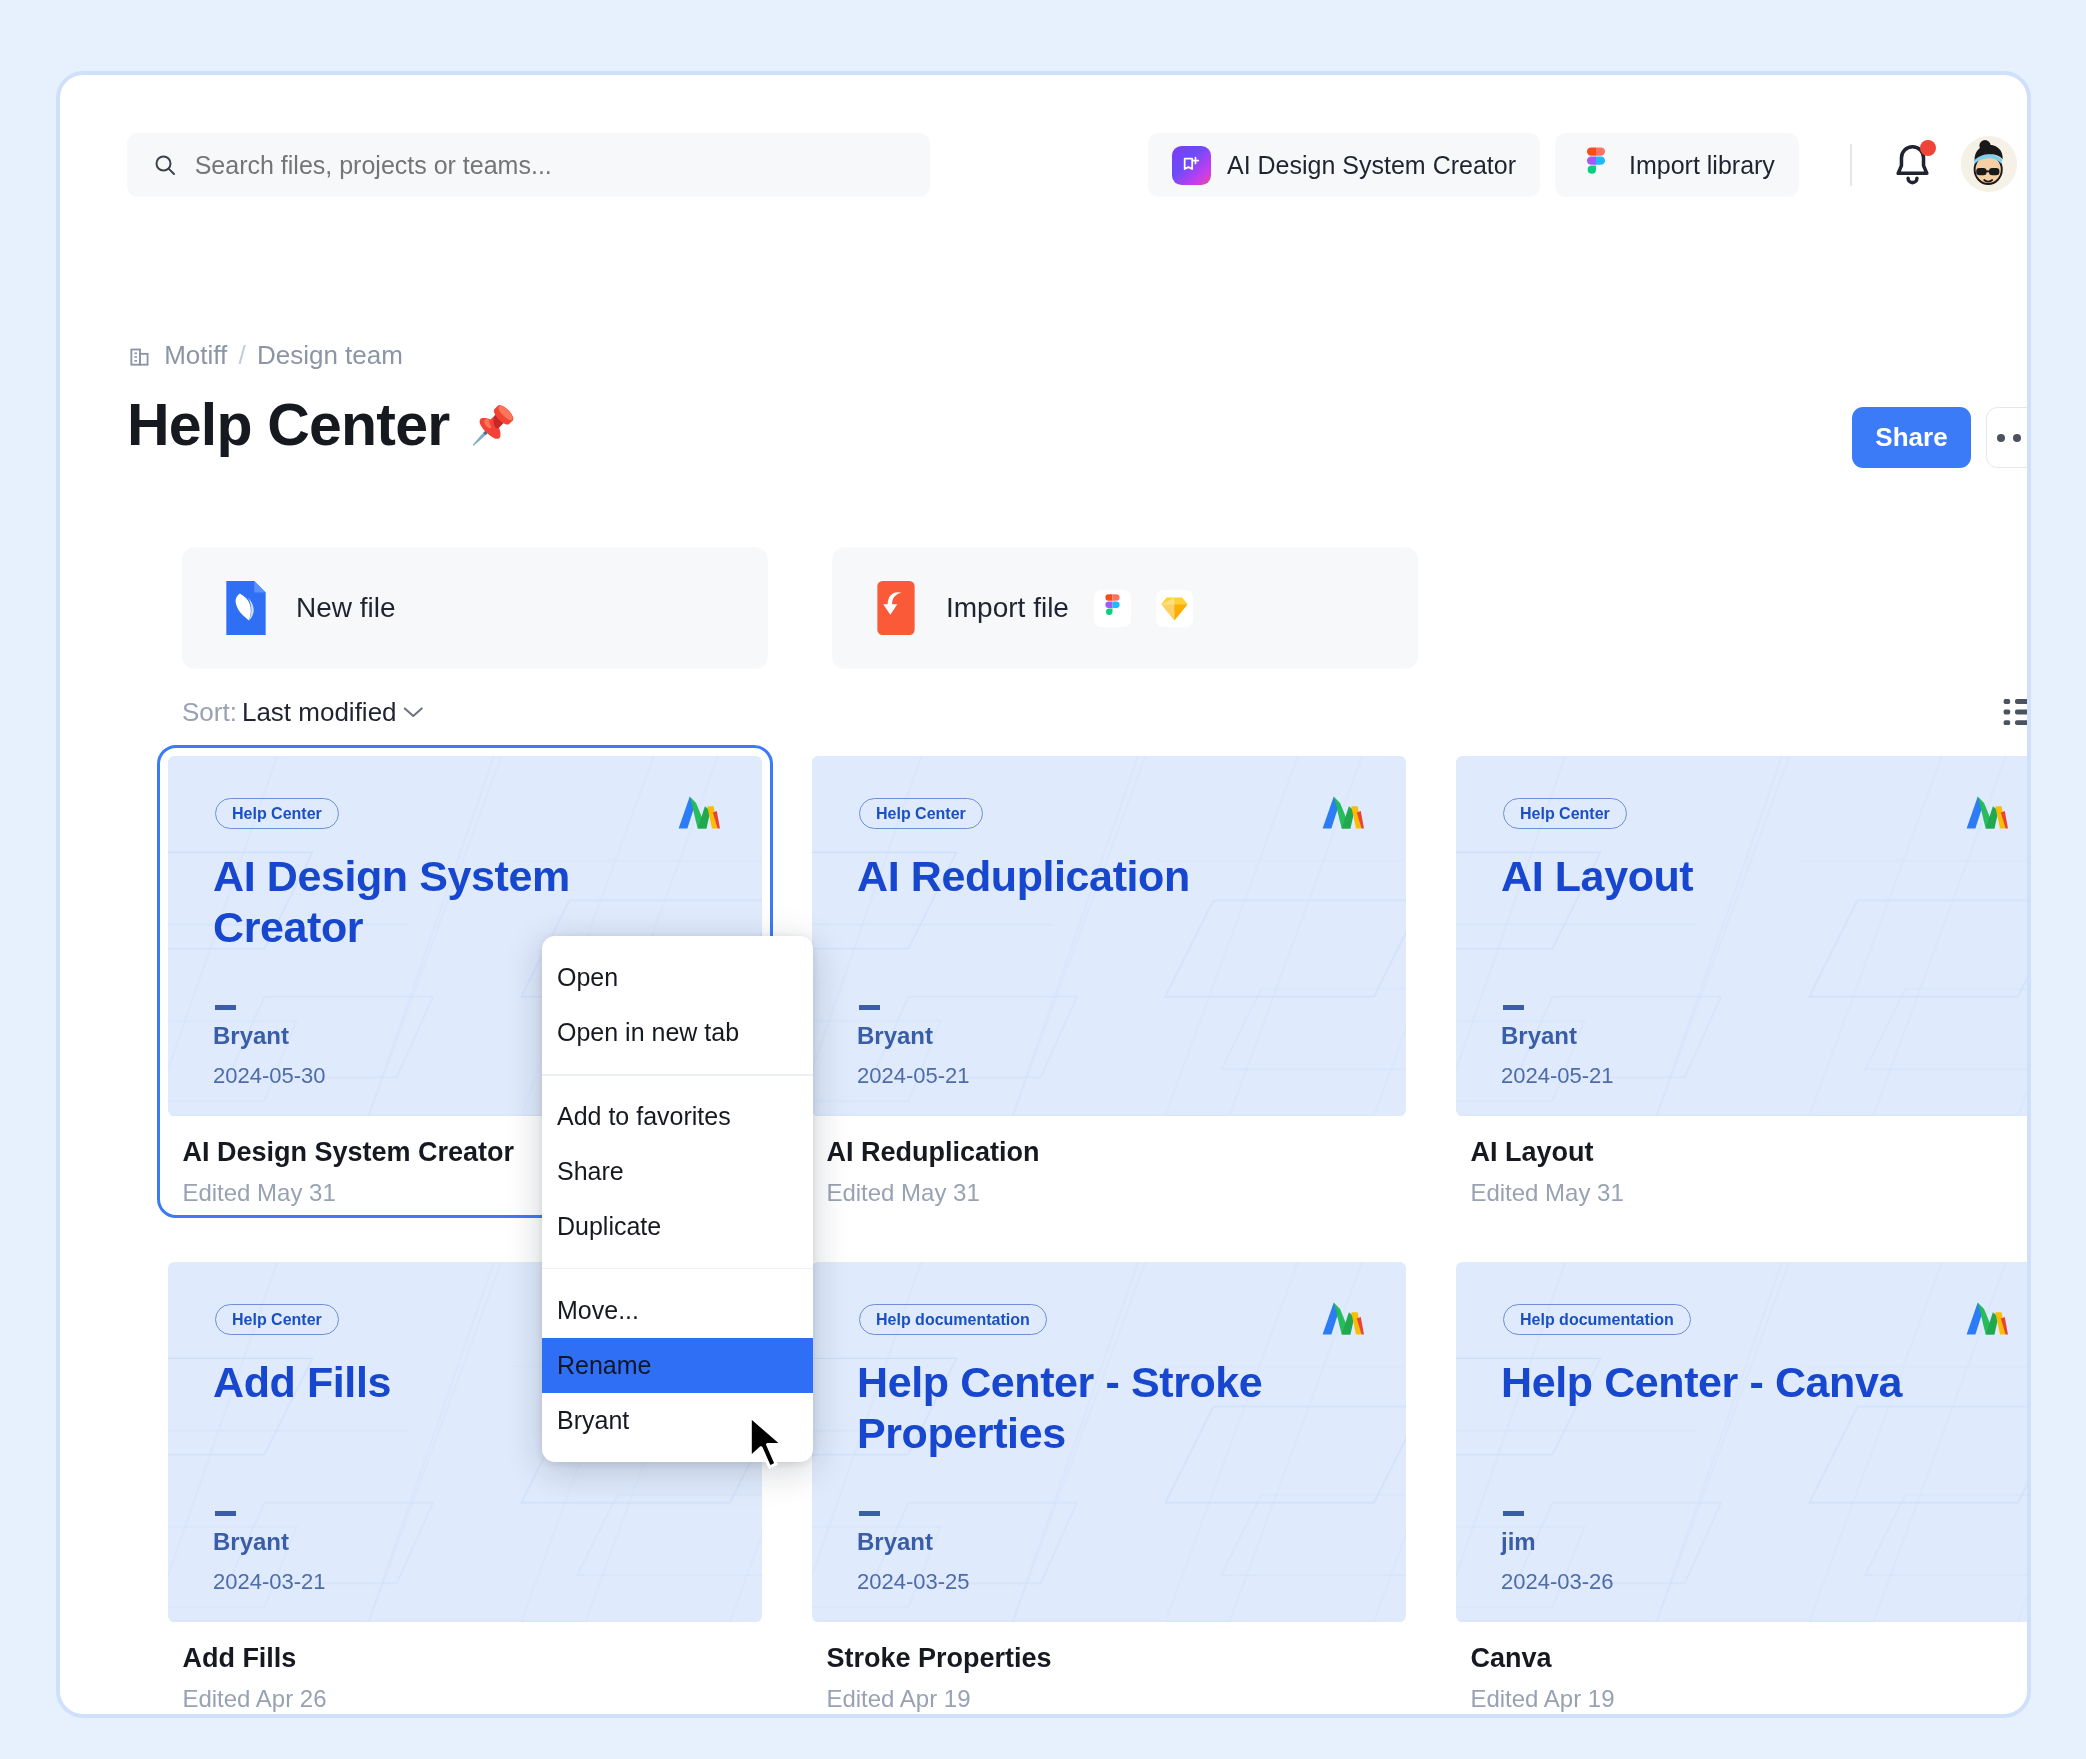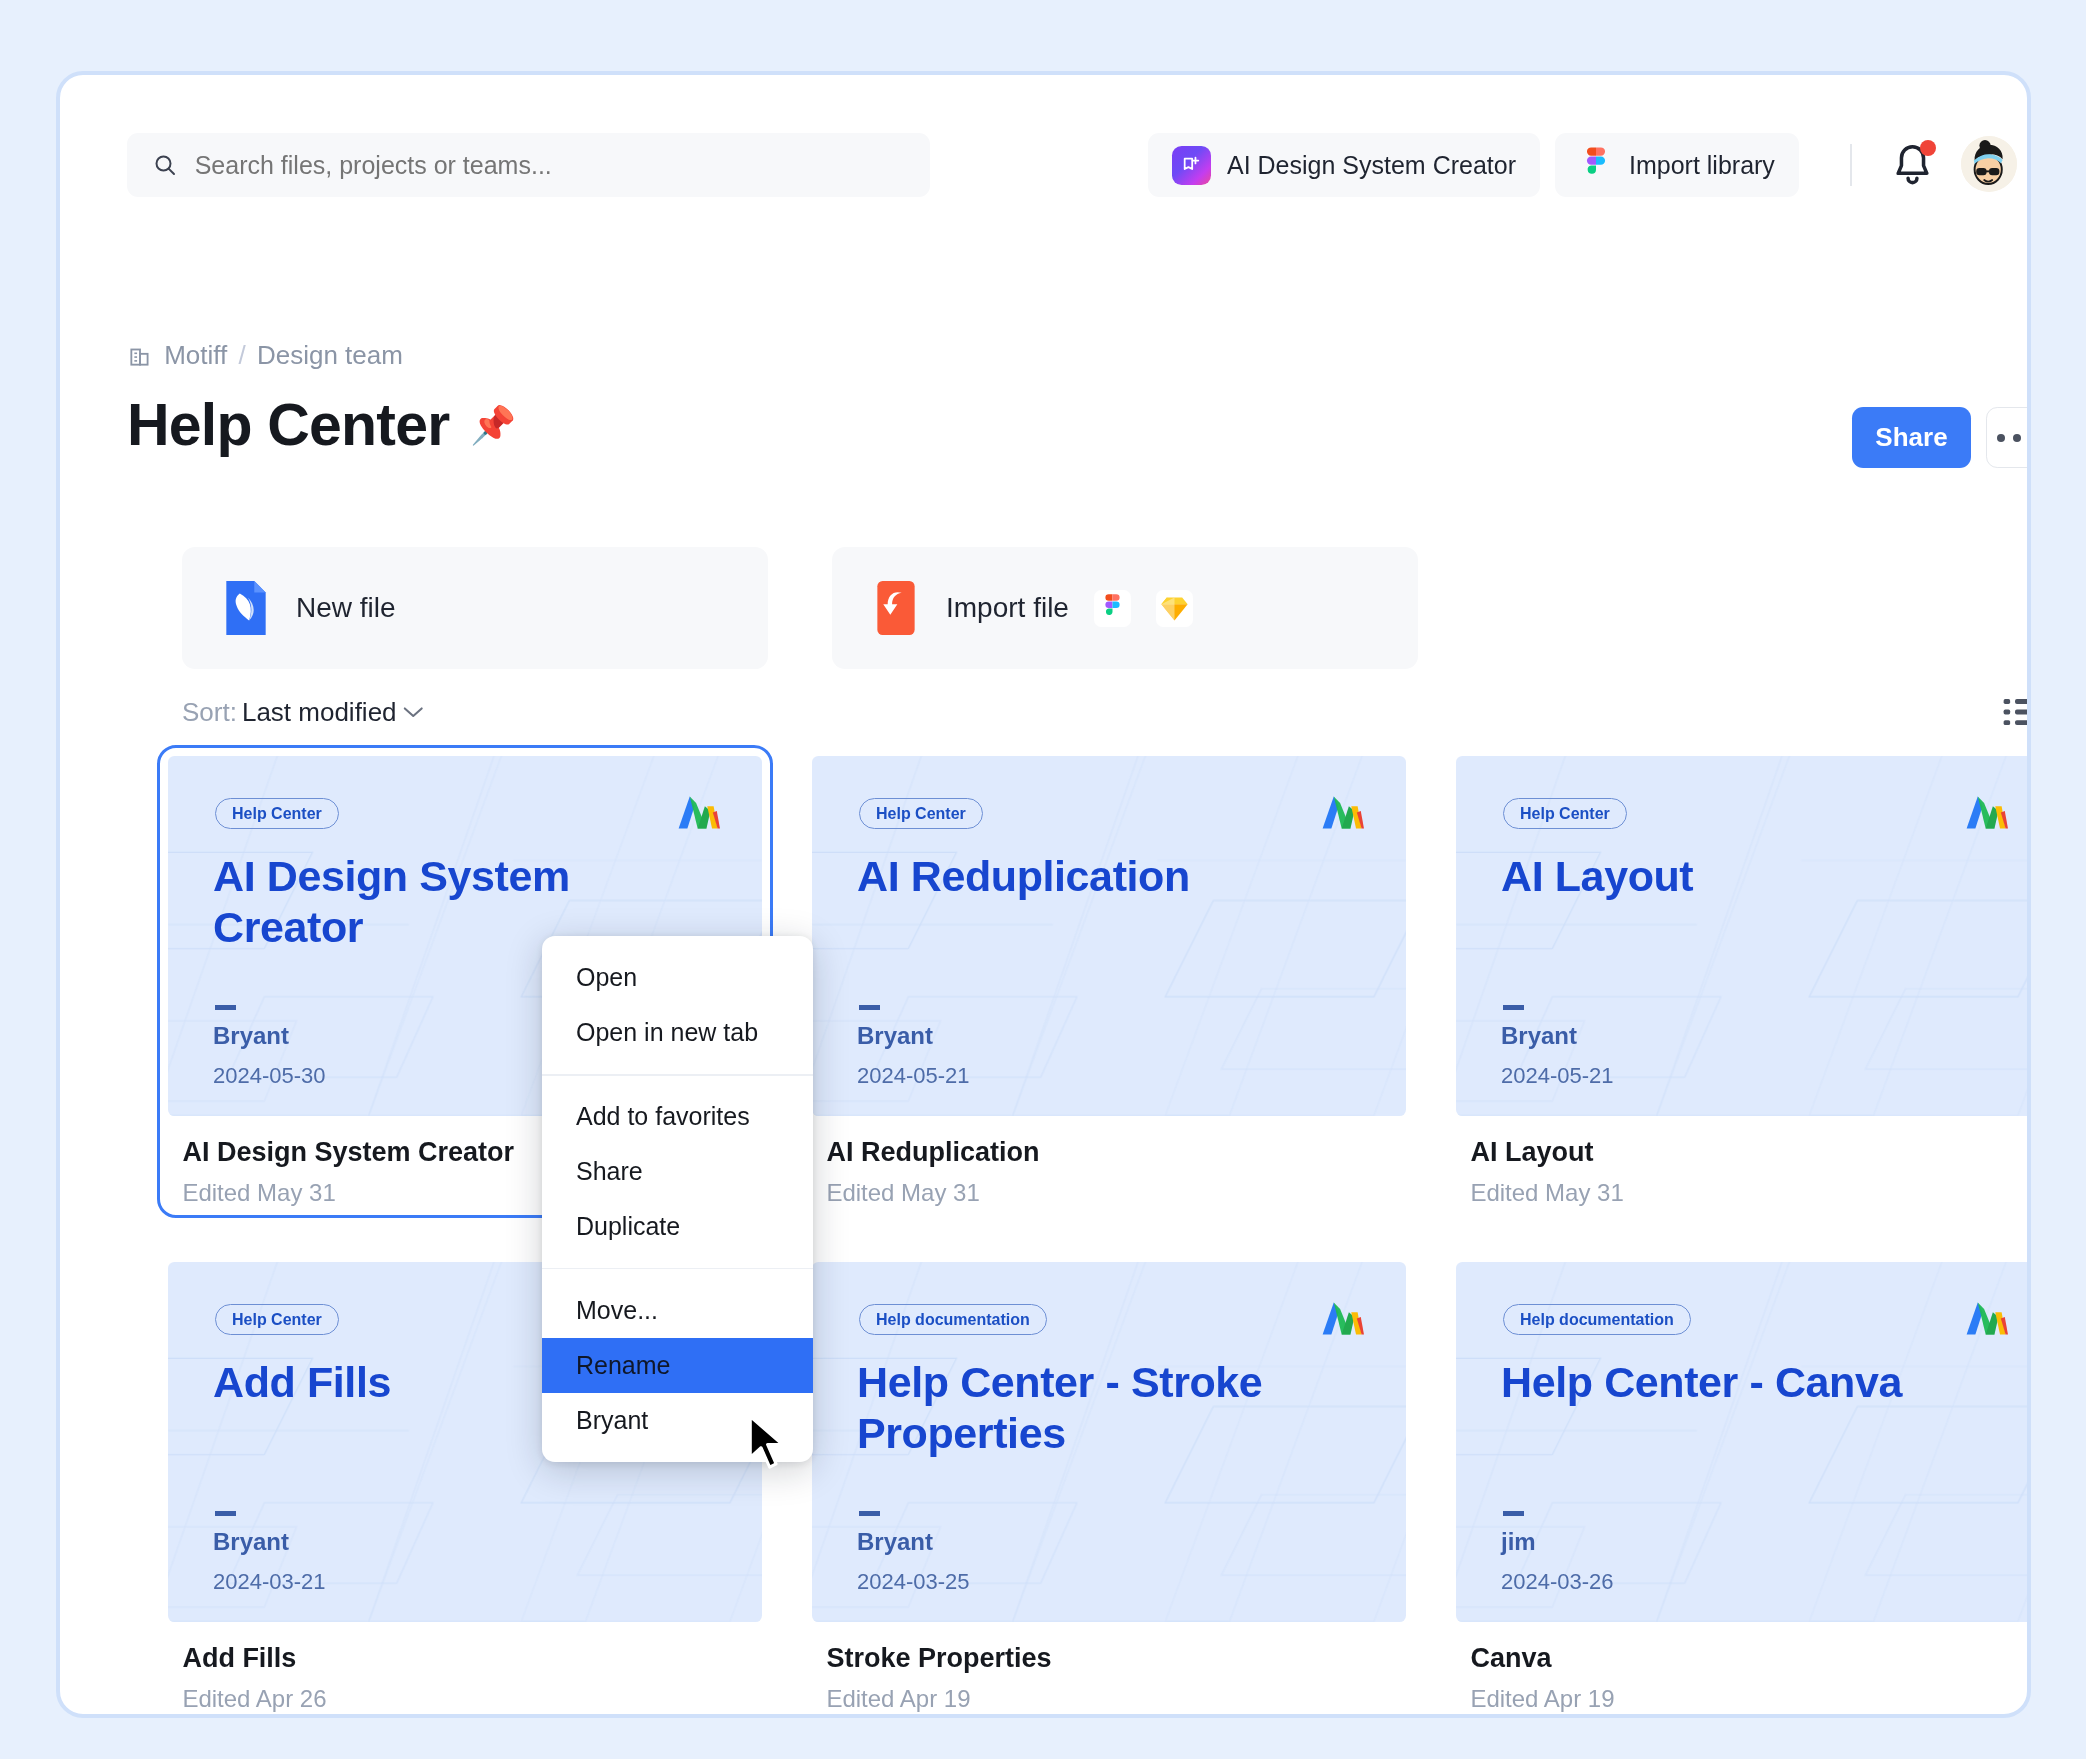--- a/index.html
+++ b/index.html
@@ -195,21 +195,21 @@
     position: absolute; left: 482px; top: 861px;
     width: 271px;
     background: #fff;
     border-radius: 13px;
     box-shadow: 0 8px 37px rgba(16,24,40,.20), 0 1.6px 8px rgba(16,24,40,.10);
     padding: 14.4px 0;
     z-index: 50;
   }
   .ctx-item {
     height: 55px; display: flex; align-items: center;
-    padding-left: 34px;
+    padding-left: 15px;
     font-size: 25px; color: #16191f;
     cursor: pointer;
   }
   .ctx-item.active { background: #2f6ff5; color: #0f172a; }
   .ctx-sep { height: 1.6px; background: #eceff4; margin: 13.6px 0; }
   .cursor-arrow {
     position: absolute; left: 686px; top: 1339px;
     width: 43px; height: 61px; z-index: 60; pointer-events: none;
   }
 </style>

